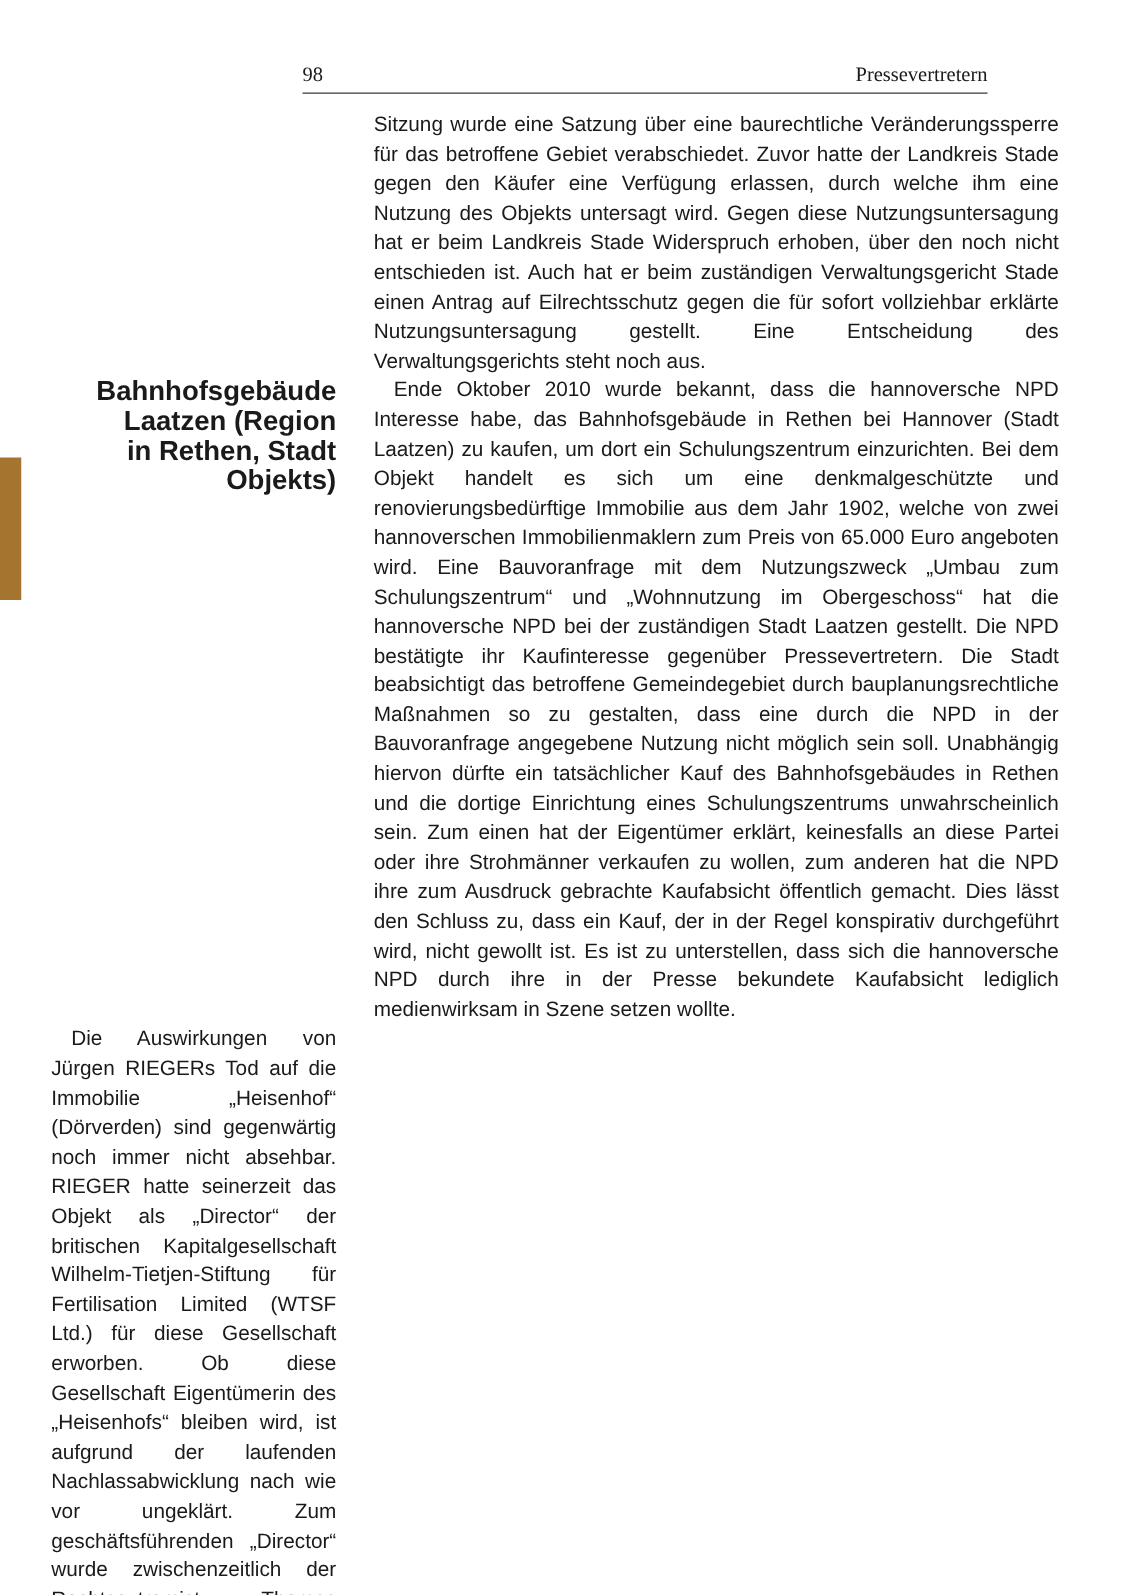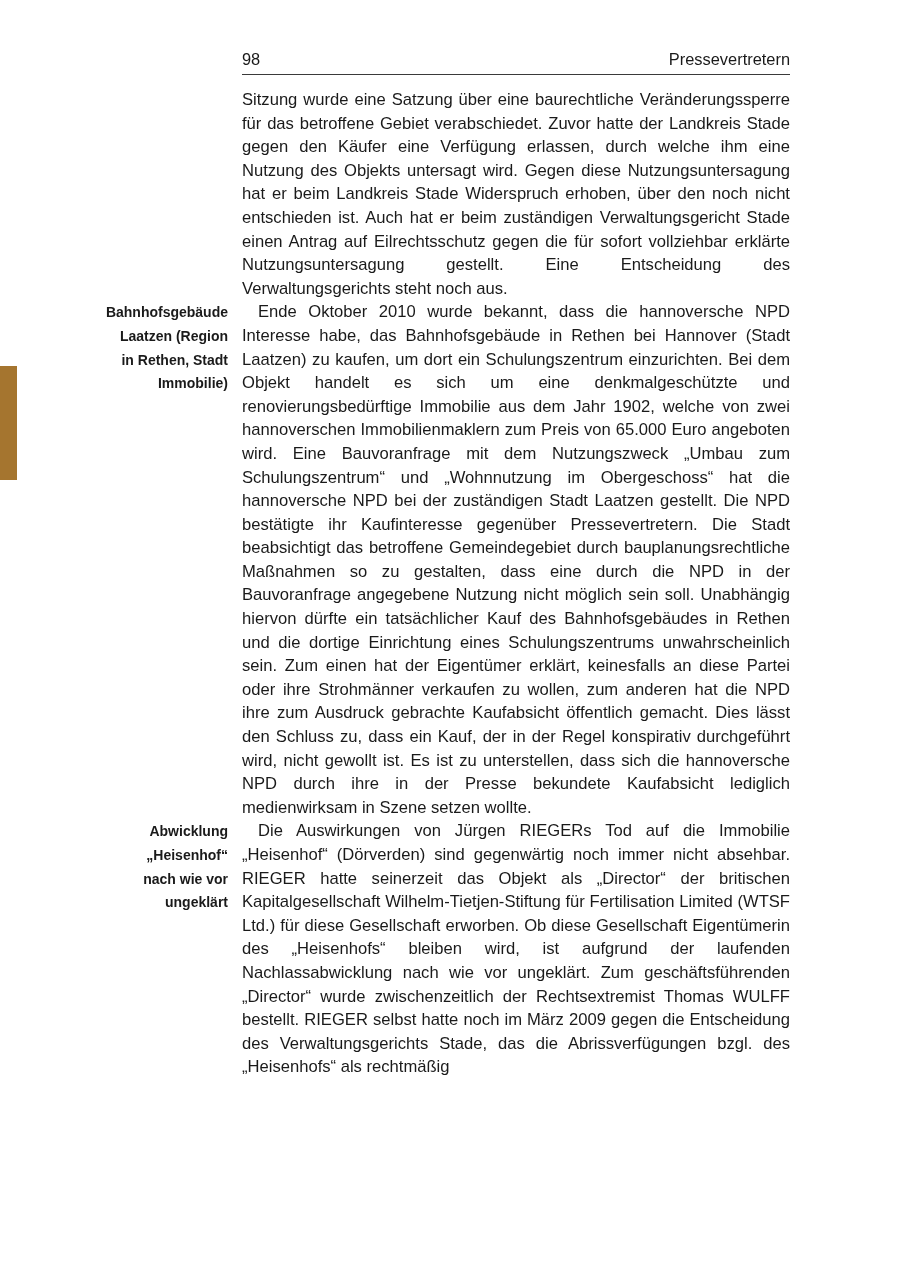--- a/index.html
+++ b/index.html
@@ -29,45 +29,47 @@
   .header {
     position: absolute;
     left: 242px;
     top: 50px;
     width: 548px;
     display: flex;
     justify-content: space-between;
     align-items: flex-end;
     font-size: 16.4px;
     padding-bottom: 7px;
+    font-family: Liberation Serif, serif;
   }
   .header-rule {
     position: absolute;
     left: 242px;
     top: 74px;
     width: 548px;
     height: 0;
     border-bottom: 1.6px solid #3a3a3a;
   }
   
   .content {
     position: absolute;
     left: 0;
     top: 88px;
     width: 790px;
   }
   .para-row {
     display: grid;
     grid-template-columns: 228px 548px;
-    column-gap: 14px;
+    column-gap: 30px;
+    padding-left: 41px;
   }
   .margin-col {
     text-align: right;
     font-weight: bold;
-    font-size: 14px;
+    font-size: 22px;
     line-height: 23.6px;
     padding-top: 1px;
   }
   .margin-col span { display: block; }
   .text-col p {
     margin: 0;
     font-size: 16.6px;
     line-height: 23.6px;
     text-align: justify;
     hyphens: auto;
@@ -97,33 +99,27 @@
       <div class="text-col">
         <p>Sitzung wurde eine Satzung über eine baurechtliche Veränderungssperre für das betroffene Gebiet verabschiedet. Zuvor hatte der Landkreis Stade gegen den Käufer eine Verfügung erlassen, durch welche ihm eine Nutzung des Objekts untersagt wird. Gegen diese Nutzungsuntersagung hat er beim Landkreis Stade Widerspruch erhoben, über den noch nicht entschieden ist. Auch hat er beim zuständigen Verwaltungsgericht Stade einen Antrag auf Eilrechtsschutz gegen die für sofort vollziehbar erklärte Nutzungsuntersagung gestellt. Eine Entscheidung des Verwaltungsgerichts steht noch aus.</p>
       </div>
     </div>
 
     <div class="para-row">
       <div class="margin-col">
         <span>Bahnhofsgebäude</span>
         <span>Laatzen (Region</span>
         <span>in Rethen, Stadt</span>
-        <span>Immobilie)</span>
+        <span>Objekts)</span>
       </div>
       <div class="text-col">
         <p class="indent">Ende Oktober 2010 wurde bekannt, dass die hannoversche NPD Interesse habe, das Bahnhofsgebäude in Rethen bei Hannover (Stadt Laatzen) zu kaufen, um dort ein Schulungszentrum einzurichten. Bei dem Objekt handelt es sich um eine denkmalgeschützte und renovierungsbedürftige Immobilie aus dem Jahr 1902, welche von zwei hannoverschen Immobilienmaklern zum Preis von 65.000 Euro angeboten wird. Eine Bauvoranfrage mit dem Nutzungszweck „Umbau zum Schulungszentrum“ und „Wohnnutzung im Obergeschoss“ hat die hannoversche NPD bei der zuständigen Stadt Laatzen gestellt. Die NPD bestätigte ihr Kaufinteresse gegenüber Pressevertretern. Die Stadt beabsichtigt das betroffene Gemeindegebiet durch bauplanungsrechtliche Maßnahmen so zu gestalten, dass eine durch die NPD in der Bauvoranfrage angegebene Nutzung nicht möglich sein soll. Unabhängig hiervon dürfte ein tatsächlicher Kauf des Bahnhofsgebäudes in Rethen und die dortige Einrichtung eines Schulungszentrums unwahrscheinlich sein. Zum einen hat der Eigentümer erklärt, keinesfalls an diese Partei oder ihre Strohmänner verkaufen zu wollen, zum anderen hat die NPD ihre zum Ausdruck gebrachte Kaufabsicht öffentlich gemacht. Dies lässt den Schluss zu, dass ein Kauf, der in der Regel konspirativ durchgeführt wird, nicht gewollt ist. Es ist zu unterstellen, dass sich die hannoversche NPD durch ihre in der Presse bekundete Kaufabsicht lediglich medienwirksam in Szene setzen wollte.</p>
       </div>
     </div>
 
     <div class="para-row">
-      <div class="margin-col">
-        <span>Abwicklung</span>
-        <span>„Heisenhof“</span>
-        <span>nach wie vor</span>
-        <span>ungeklärt</span>
-      </div>
       <div class="text-col">
         <p class="indent">Die Auswirkungen von Jürgen RIEGERs Tod auf die Immobilie „Heisenhof“ (Dörverden) sind gegenwärtig noch immer nicht absehbar. RIEGER hatte seinerzeit das Objekt als „Director“ der britischen Kapitalgesellschaft Wilhelm-Tietjen-Stiftung für Fertilisation Limited (WTSF Ltd.) für diese Gesellschaft erworben. Ob diese Gesellschaft Eigentümerin des „Heisenhofs“ bleiben wird, ist aufgrund der laufenden Nachlassabwicklung nach wie vor ungeklärt. Zum geschäftsführenden „Director“ wurde zwischenzeitlich der Rechtsextremist Thomas WULFF bestellt. RIEGER selbst hatte noch im März 2009 gegen die Entscheidung des Verwaltungsgerichts Stade, das die Abrissverfügungen bzgl. des „Heisenhofs“ als rechtmäßig</p>
       </div>
     </div>
 
   </div>
 </div>
 
 </body></html>

